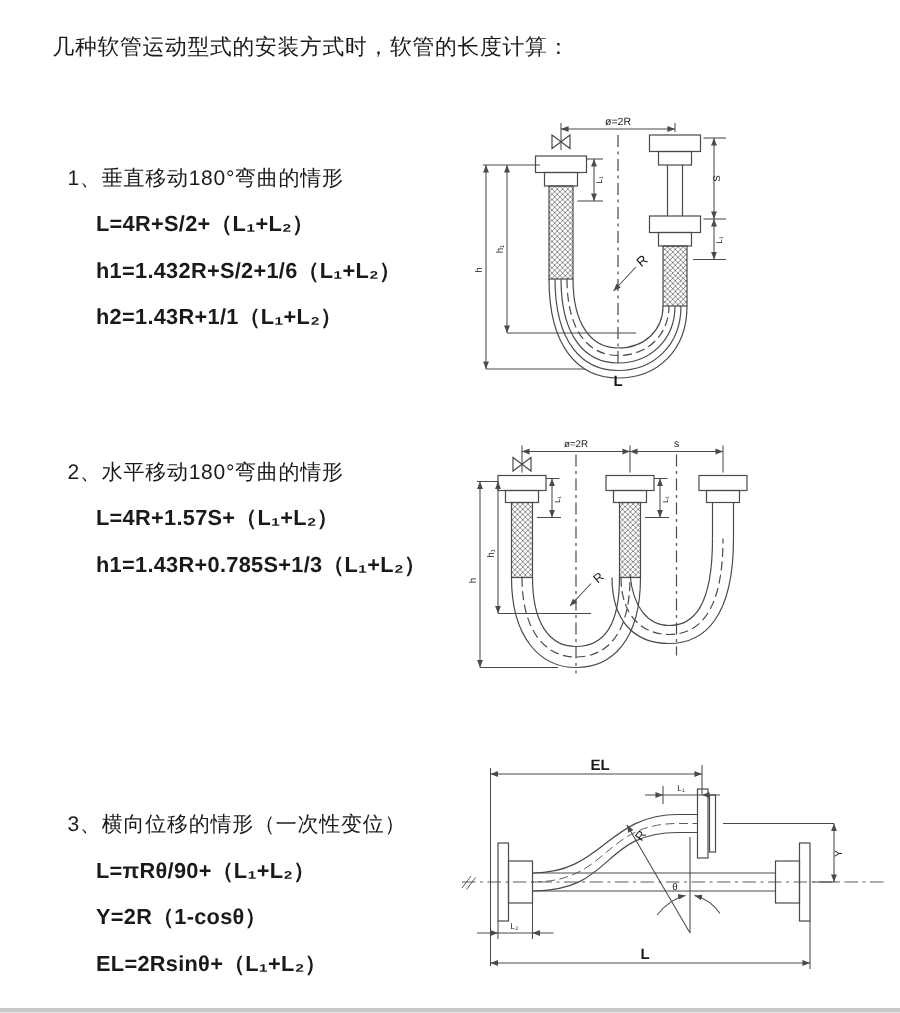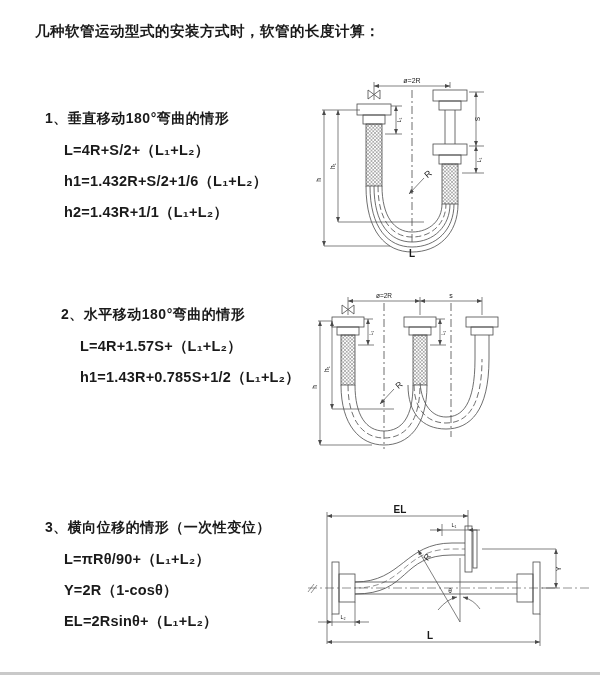--- a/index.html
+++ b/index.html
@@ -2,28 +2,28 @@
 <html><head>
 <meta charset="utf-8">
 <style>
   html,body{margin:0;padding:0;}
   body{
     width:600px;height:675px;position:relative;background:#ffffff;
     font-family:"Liberation Sans","DejaVu Sans",sans-serif;
     color:#1a1a1a;overflow:hidden;
   }
   .page-title{
-    position:absolute;left:35px;top:22px;font-size:14.5px;font-weight:700;
+    position:absolute;left:35px;top:22px;font-size:14.5px;font-weight:400;
     letter-spacing:0.5px;white-space:nowrap;
   }
   .section{position:absolute;left:45px;}
-  .section .heading{font-size:14px;font-weight:700;letter-spacing:0.5px;white-space:nowrap;}
+  .section .heading{font-size:14px;font-weight:400;letter-spacing:0.5px;white-space:nowrap;}
   .section .formulas{padding-left:19px;margin-top:7px;}
   .section .formula{font-size:14.5px;font-weight:700;line-height:31px;white-space:nowrap;letter-spacing:0.2px;}
-  #sec1{top:110px;} #sec2{top:306px;margin-left:16px;} #sec3{top:519px;}
+  #sec1{top:110px;} #sec2{top:306px;} #sec3{top:541px;}
   .diag{position:absolute;}
   #diag1{left:312px;top:70px;}
   #diag2{left:310px;top:287px;}
   #diag3{left:302px;top:500px;}
   svg text{fill:#1a1a1a;font-family:"Liberation Sans","DejaVu Sans",sans-serif;}
   .page-edge{position:absolute;left:0;bottom:0;width:100%;height:3px;background:#c9c9c9;}
 </style>
 </head>
 <body>
 
@@ -35,21 +35,21 @@
     <div class="formula">L=4R+S/2+（L₁+L₂）</div>
     <div class="formula">h1=1.432R+S/2+1/6（L₁+L₂）</div>
     <div class="formula">h2=1.43R+1/1（L₁+L₂）</div>
   </div>
 </div>
 
 <div class="section" id="sec2">
   <div class="heading">2、水平移动180°弯曲的情形</div>
   <div class="formulas">
     <div class="formula">L=4R+1.57S+（L₁+L₂）</div>
-    <div class="formula">h1=1.43R+0.785S+1/2（L₁+L₂）</div>
+    <div class="formula">h1=1.43R+0.785S+1/3（L₁+L₂）</div>
   </div>
 </div>
 
 <div class="section" id="sec3">
   <div class="heading">3、横向位移的情形（一次性变位）</div>
   <div class="formulas">
     <div class="formula">L=πRθ/90+（L₁+L₂）</div>
     <div class="formula">Y=2R（1-cosθ）</div>
     <div class="formula">EL=2Rsinθ+（L₁+L₂）</div>
   </div>

